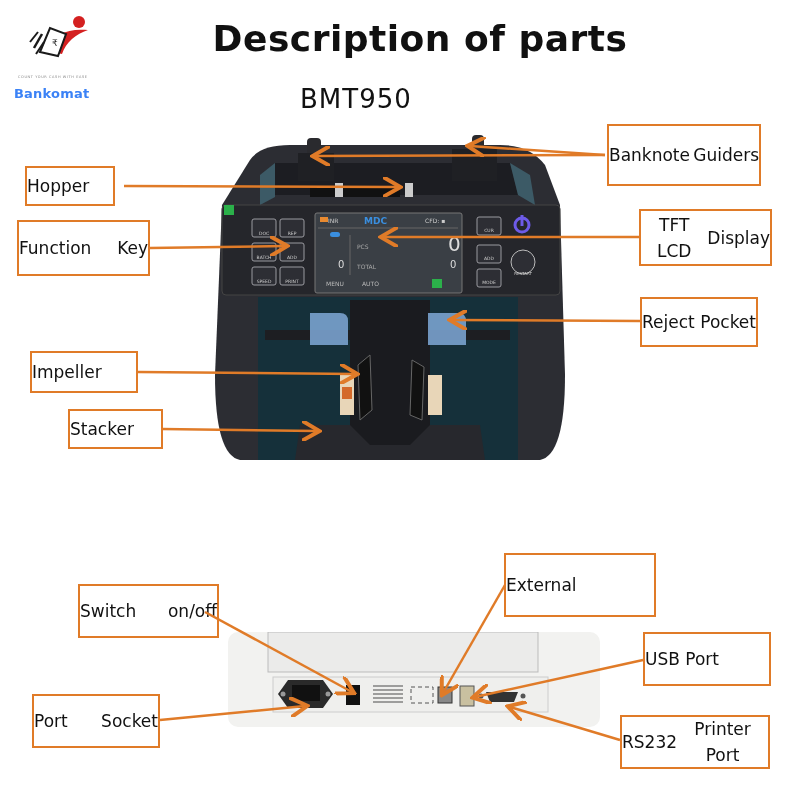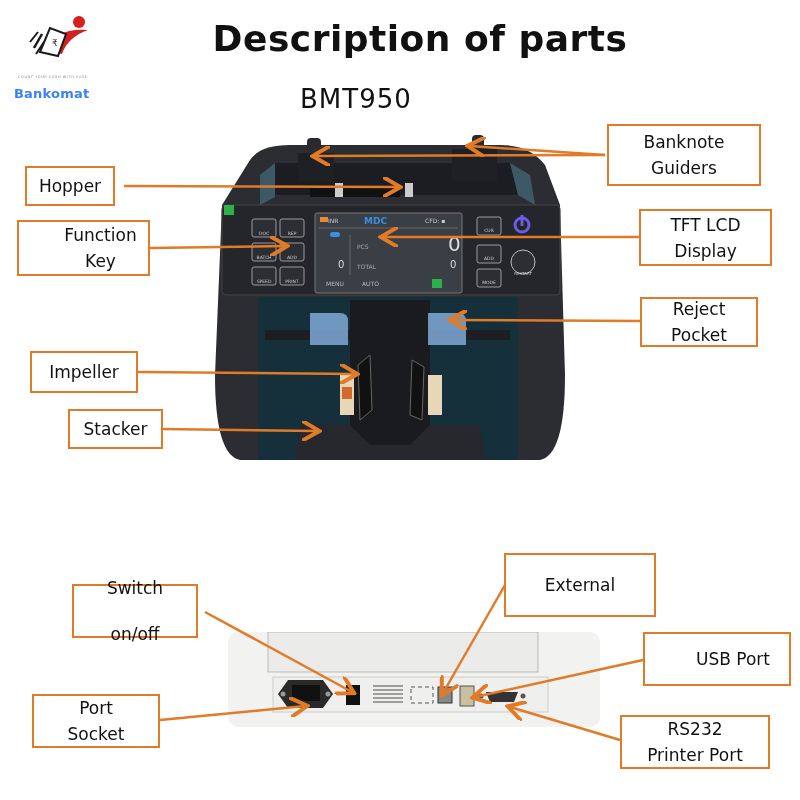--- a/index.html
+++ b/index.html
@@ -8,21 +8,21 @@
 
   
   .logo { position: absolute; left: 6px; top: 12px; width: 100px; height: 64px; }
   .logo-text { position: absolute; left: 8px; top: 46px; font-family: "DejaVu Sans", sans-serif; font-weight: bold; font-size: 13px; color: #3b82f6; letter-spacing: 0.2px; margin-top: 28px; }
   .logo-tag { position: absolute; left: 12px; top: 63px; font-size: 3.5px; color: #888; letter-spacing: 0.6px; white-space: nowrap; }
 
   .title { position: absolute; left: 0; width: 840px; top: 18px; text-align: center; font-family: "DejaVu Sans", sans-serif; font-weight: bold; font-size: 36px; color: #111; letter-spacing: 0.5px; }
   .subtitle { position: absolute; left: 300px; width: 180px; top: 84px; font-family: "DejaVu Sans", sans-serif; font-size: 26px; color: #111; letter-spacing: 1px; }
 
   
-  .callout { position: absolute; border: 2px solid #e07b28; background: #fff; text-align: center; font-family: "DejaVu Sans", sans-serif; font-size: 17px; line-height: 26px; color: #111; display: flex; flex-direction: column; justify-content: center; align-items: center; }
+  .callout { position: absolute; border: 2px solid #e07b28; background: #fff; text-align: center; font-family: "DejaVu Sans", sans-serif; font-size: 17px; line-height: 26px; color: #111; display: flex; flex-direction: row; justify-content: space-between; align-items: center; }
   .callout span { display: block; }
 
   
   svg.arrows { position: absolute; left: 0; top: 0; width: 800px; height: 800px; pointer-events: none; z-index: 5; }
 
   
   .front { position: absolute; left: 200px; top: 135px; width: 375px; height: 330px; }
   .rear { position: absolute; left: 228px; top: 632px; width: 372px; height: 95px; }
 </style>
 </head>
@@ -182,21 +182,21 @@
     <line x1="160" y1="720" x2="305" y2="706"></line>
     <line x1="505" y1="585" x2="443" y2="693"></line>
     <line x1="643" y1="660" x2="475" y2="697"></line>
     <line x1="620" y1="740" x2="510" y2="707"></line>
   </g>
 </svg>
 
 <div class="callout" style="left:25px;top:166px;width:90px;height:40px;">
   <span>Hopper</span>
 </div>
-<div class="callout" style="left:17px;top:220px;width:133px;height:56px;padding-left:34px;">
+<div class="callout" style="left:17px;top:220px;width:133px;height:56px;">
   <span>Function</span>
   <span>Key</span>
 </div>
 <div class="callout" style="left:30px;top:351px;width:108px;height:42px;">
   <span>Impeller</span>
 </div>
 <div class="callout" style="left:68px;top:409px;width:95px;height:40px;">
   <span>Stacker</span>
 </div>
 <div class="callout" style="left:607px;top:124px;width:154px;height:62px;">
@@ -205,30 +205,30 @@
 </div>
 <div class="callout" style="left:639px;top:209px;width:133px;height:57px;">
   <span>TFT LCD</span>
   <span>Display</span>
 </div>
 <div class="callout" style="left:640px;top:297px;width:118px;height:50px;">
   <span>Reject</span>
   <span>Pocket</span>
 </div>
 
-<div class="callout" style="left:72px;top:584px;width:126px;height:54px;gap:20px;">
+<div class="callout" style="left:78px;top:584px;width:141px;height:54px;gap:20px;">
   <span>Switch</span>
   <span>on/off</span>
 </div>
 <div class="callout" style="left:32px;top:694px;width:128px;height:54px;">
   <span>Port</span>
   <span>Socket</span>
 </div>
 <div class="callout" style="left:504px;top:553px;width:152px;height:64px;">
   <span>External</span>
 </div>
-<div class="callout" style="left:643px;top:632px;width:148px;height:54px;padding-left:32px;">
+<div class="callout" style="left:643px;top:632px;width:128px;height:54px;">
   <span>USB Port</span>
 </div>
 <div class="callout" style="left:620px;top:715px;width:150px;height:54px;">
   <span>RS232</span>
   <span>Printer Port</span>
 </div>
 
 </body></html>

